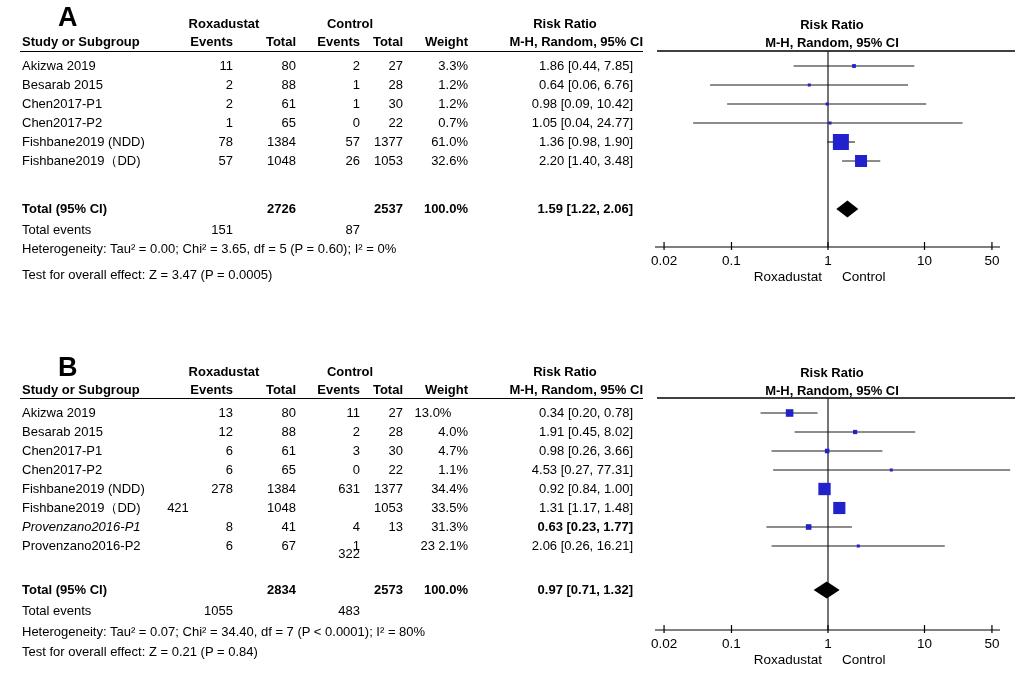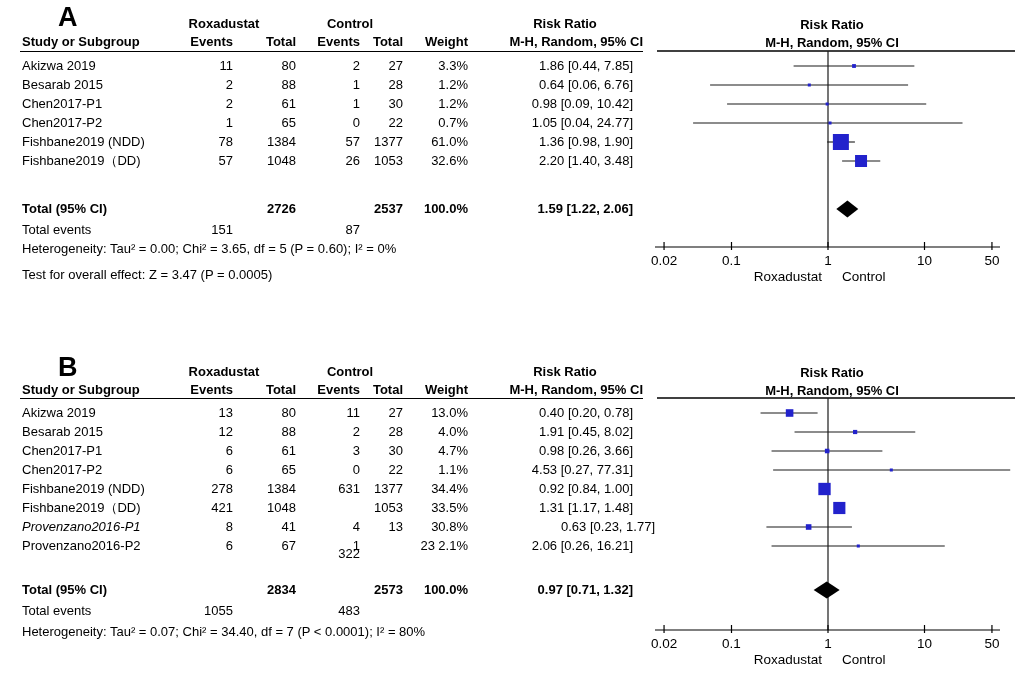--- a/index.html
+++ b/index.html
@@ -134,22 +134,22 @@
   <div class="cell b r" style="left: 293px; width: 110px; top: 29px;">Total</div>
   <div class="cell b r" style="left: 358px; width: 110px; top: 29px;">Weight</div>
   <div class="cell b r" style="left: 443px; width: 200px; top: 29px;">M-H, Random, 95% CI</div>
   <div class="rule" style="top: 46px;"></div>
   <div>
       <div class="cell" style="left: 22px; width: 250px; top: 52px;">Akizwa 2019</div>
       <div class="cell r" style="left: 123px; width: 110px; top: 52px;">13</div>
       <div class="cell r" style="left: 186px; width: 110px; top: 52px;">80</div>
       <div class="cell r" style="left: 250px; width: 110px; top: 52px;">11</div>
       <div class="cell r" style="left: 293px; width: 110px; top: 52px;">27</div>
-      <div class="cell r" style="left: 358px; width: 110px; top: 52px;">13.0%</div>
-      <div class="cell r" style="left: 523px; width: 110px; top: 52px;">0.40 [0.20, 0.78]</div>
+      <div class="cell r" style="left: 378px; width: 110px; top: 52px; text-align: center;">13.0%</div>
+      <div class="cell r" style="left: 523px; width: 110px; top: 52px;">0.34 [0.20, 0.78]</div>
       <div class="cell" style="left: 22px; width: 250px; top: 71px;">Besarab 2015</div>
       <div class="cell r" style="left: 123px; width: 110px; top: 71px;">12</div>
       <div class="cell r" style="left: 186px; width: 110px; top: 71px;">88</div>
       <div class="cell r" style="left: 250px; width: 110px; top: 71px;">2</div>
       <div class="cell r" style="left: 293px; width: 110px; top: 71px;">28</div>
       <div class="cell r" style="left: 358px; width: 110px; top: 71px;">4.0%</div>
       <div class="cell r" style="left: 523px; width: 110px; top: 71px;">1.91 [0.45, 8.02]</div>
       <div class="cell" style="left: 22px; width: 250px; top: 90px;">Chen2017-P1</div>
       <div class="cell r" style="left: 123px; width: 110px; top: 90px;">6</div>
       <div class="cell r" style="left: 186px; width: 110px; top: 90px;">61</div>
@@ -165,50 +165,51 @@
       <div class="cell r" style="left: 358px; width: 110px; top: 109px;">1.1%</div>
       <div class="cell r" style="left: 523px; width: 110px; top: 109px;">4.53 [0.27, 77.31]</div>
       <div class="cell" style="left: 22px; width: 250px; top: 128px;">Fishbane2019 (NDD)</div>
       <div class="cell r" style="left: 123px; width: 110px; top: 128px;">278</div>
       <div class="cell r" style="left: 186px; width: 110px; top: 128px;">1384</div>
       <div class="cell r" style="left: 250px; width: 110px; top: 128px;">631</div>
       <div class="cell r" style="left: 293px; width: 110px; top: 128px;">1377</div>
       <div class="cell r" style="left: 358px; width: 110px; top: 128px;">34.4%</div>
       <div class="cell r" style="left: 523px; width: 110px; top: 128px;">0.92 [0.84, 1.00]</div>
       <div class="cell" style="left: 22px; width: 250px; top: 147px;">Fishbane2019（DD)</div>
-      <div class="cell r" style="left: 123px; width: 110px; top: 147px;">421</div>
+      <div class="cell r" style="left: 123px; width: 110px; top: 147px; text-align: center;">421</div>
       <div class="cell r" style="left: 186px; width: 110px; top: 147px;">1048</div>
       <div class="cell r" style="left: 250px; width: 110px; top: 147px; margin-top: 46px;">322</div>
       <div class="cell r" style="left: 293px; width: 110px; top: 147px;">1053</div>
       <div class="cell r" style="left: 358px; width: 110px; top: 147px;">33.5%</div>
       <div class="cell r" style="left: 523px; width: 110px; top: 147px;">1.31 [1.17, 1.48]</div>
       <div class="cell" style="left: 22px; width: 250px; top: 166px; font-style: italic;">Provenzano2016-P1</div>
       <div class="cell r" style="left: 123px; width: 110px; top: 166px;">8</div>
       <div class="cell r" style="left: 186px; width: 110px; top: 166px;">41</div>
       <div class="cell r" style="left: 250px; width: 110px; top: 166px;">4</div>
       <div class="cell r" style="left: 293px; width: 110px; top: 166px;">13</div>
-      <div class="cell r" style="left: 358px; width: 110px; top: 166px;">30.8%</div>
-      <div class="cell r" style="left: 545px; width: 110px; top: 166px;">0.63 [0.23, 1.77]</div>
+      <div class="cell r" style="left: 358px; width: 110px; top: 166px;">31.3%</div>
+      <div class="cell r" style="left: 523px; width: 110px; top: 166px; font-weight: bold;">0.63 [0.23, 1.77]</div>
       <div class="cell" style="left: 22px; width: 250px; top: 185px;">Provenzano2016-P2</div>
       <div class="cell r" style="left: 123px; width: 110px; top: 185px;">6</div>
       <div class="cell r" style="left: 186px; width: 110px; top: 185px;">67</div>
       <div class="cell r" style="left: 250px; width: 110px; top: 185px;">1</div>
       <div class="cell r" style="left: 293px; width: 110px; top: 185px; padding-left: 32px;">23</div>
       <div class="cell r" style="left: 358px; width: 110px; top: 185px;">2.1%</div>
       <div class="cell r" style="left: 523px; width: 110px; top: 185px;">2.06 [0.26, 16.21]</div>
       <div class="cell b" style="left: 22px; width: 250px; top: 229px;">Total (95% CI)</div>
       <div class="cell r b" style="left: 186px; width: 110px; top: 229px;">2834</div>
       <div class="cell r b" style="left: 293px; width: 110px; top: 229px;">2573</div>
       <div class="cell r b" style="left: 358px; width: 110px; top: 229px;">100.0%</div>
       <div class="cell r b" style="left: 523px; width: 110px; top: 229px;">0.97 [0.71, 1.32]</div>
       <div class="cell" style="left: 22px; width: 250px; top: 250px;">Total events</div>
       <div class="cell r" style="left: 123px; width: 110px; top: 250px;">1055</div>
       <div class="cell r" style="left: 250px; width: 110px; top: 250px;">483</div>
     </div>
   <div class="cell" style="left: 22px; top: 271px; width: 620px;">Heterogeneity: Tau² = 0.07; Chi² = 34.40, df = 7 (P &lt; 0.0001); I² = 80%</div>
+  <div class="cell" style="left: 22px; top: 291px; width: 620px;">Test for overall effect: Z = 0.21 (P = 0.84)</div>
   <svg class="plot" width="380" height="331" viewBox="0 0 380 331">
       <text x="192" y="25" text-anchor="middle" font-size="13" font-weight="700">Risk Ratio</text>
       <text x="192" y="43" text-anchor="middle" font-size="13" font-weight="700">M-H, Random, 95% CI</text>
       <line x1="17" y1="46" x2="375" y2="46" stroke="#000" stroke-width="1.4"></line>
       <line x1="188" y1="46" x2="188" y2="278" stroke="#1a1a1a" stroke-width="1.2"></line>
       <line x1="120.54939458157419" y1="61" x2="177.58712915963136" y2="61" stroke="#1a1a1a" stroke-width="1.1"></line>
       <rect x="145.81296032391117" y="57.21417116076281" width="7.571657678474377" height="7.571657678474377" fill="#2222cc"></rect>
       <line x1="154.53500757932068" y1="80" x2="275.2528265394218" y2="80" stroke="#1a1a1a" stroke-width="1.1"></line>
       <rect x="213.01971993940572" y="77.9" width="4.2" height="4.2" fill="#2222cc"></rect>
       <line x1="131.54492807918393" y1="99" x2="242.37592474056063" y2="99" stroke="#1a1a1a" stroke-width="1.1"></line>

